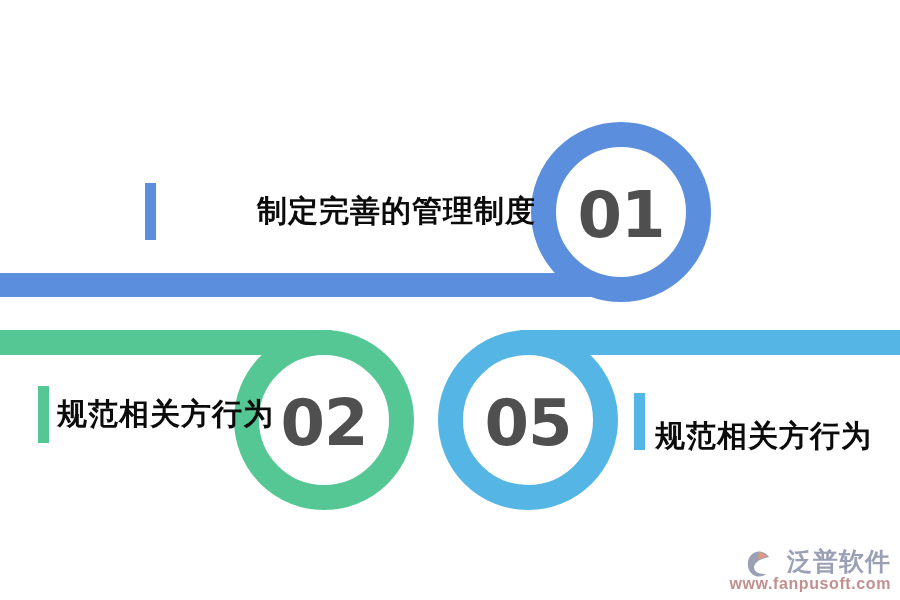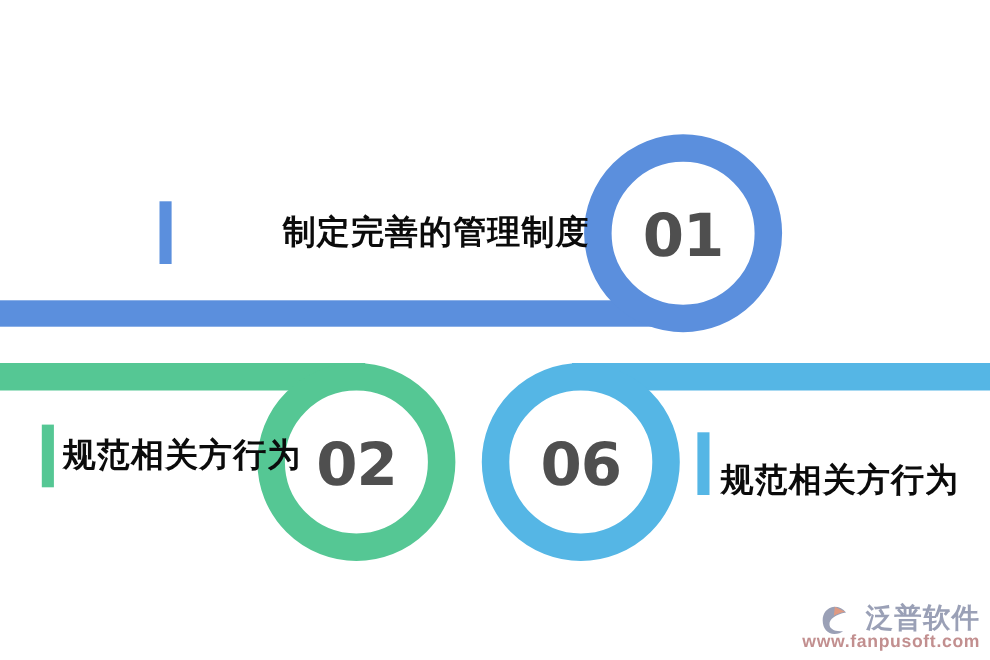--- a/index.html
+++ b/index.html
@@ -14,21 +14,21 @@
   .bar3{left:520px;top:330px;width:380px;height:25px;background:var(--c3);}
   
   .ring{
     position:absolute;z-index:2;width:130px;height:130px;border-radius:50%;
     background:#ffffff;display:flex;align-items:center;justify-content:center;
   }
   .ring1{left:531px;top:122px;border:25px solid var(--c1);}
   .ring2{left:234px;top:330px;border:25px solid var(--c2);text-align:right;}
   .ring3{left:438px;top:330px;border:25px solid var(--c3);}
   .num{
-    font-weight:bold;font-size:54px;color:var(--number-gray);
+    font-weight:bold;font-size:64px;color:var(--number-gray);
     font-family:"DejaVu Sans","Liberation Sans",sans-serif;
     padding-top:5px;letter-spacing:-1px;
   }
   
   .accent{position:absolute;z-index:3;width:11px;height:57px;}
   .accent1{left:145px;top:183px;background:var(--c1);}
   .accent2{left:38px;top:386px;background:var(--c2);}
   .accent3{left:634px;top:393px;background:var(--c3);}
   
   .label{
@@ -67,21 +67,21 @@
 
   <div class="bar bar2"></div>
   <div class="ring ring2">
     <span class="num">02</span>
   </div>
   <div class="accent accent2"></div>
   <div class="label label2">规范相关方行为</div>
 
   <div class="bar bar3"></div>
   <div class="ring ring3">
-    <span class="num">06</span>
+    <span class="num">05</span>
   </div>
   <div class="accent accent3"></div>
   <div class="label label3">规范相关方行为</div>
 
   <div class="footer">
     <div class="brand-row">
       <svg width="23" height="28" viewBox="0 0 26 30" aria-hidden="true">
         <path fill="#9AA0B6" d="M13 1 C5 2 1 8 1 15 C1 23 6 29 13 29 C17 29 20 28 22 26 C14 27 8 24 8 19 C8 14 14 9 25 7 C22 3 18 1 13 1 Z"></path>
         <path fill="#E09A82" d="M13.5 1 L24 6.2 C19 7.2 15.5 8.4 12.5 10.2 Z"></path>
       </svg>

